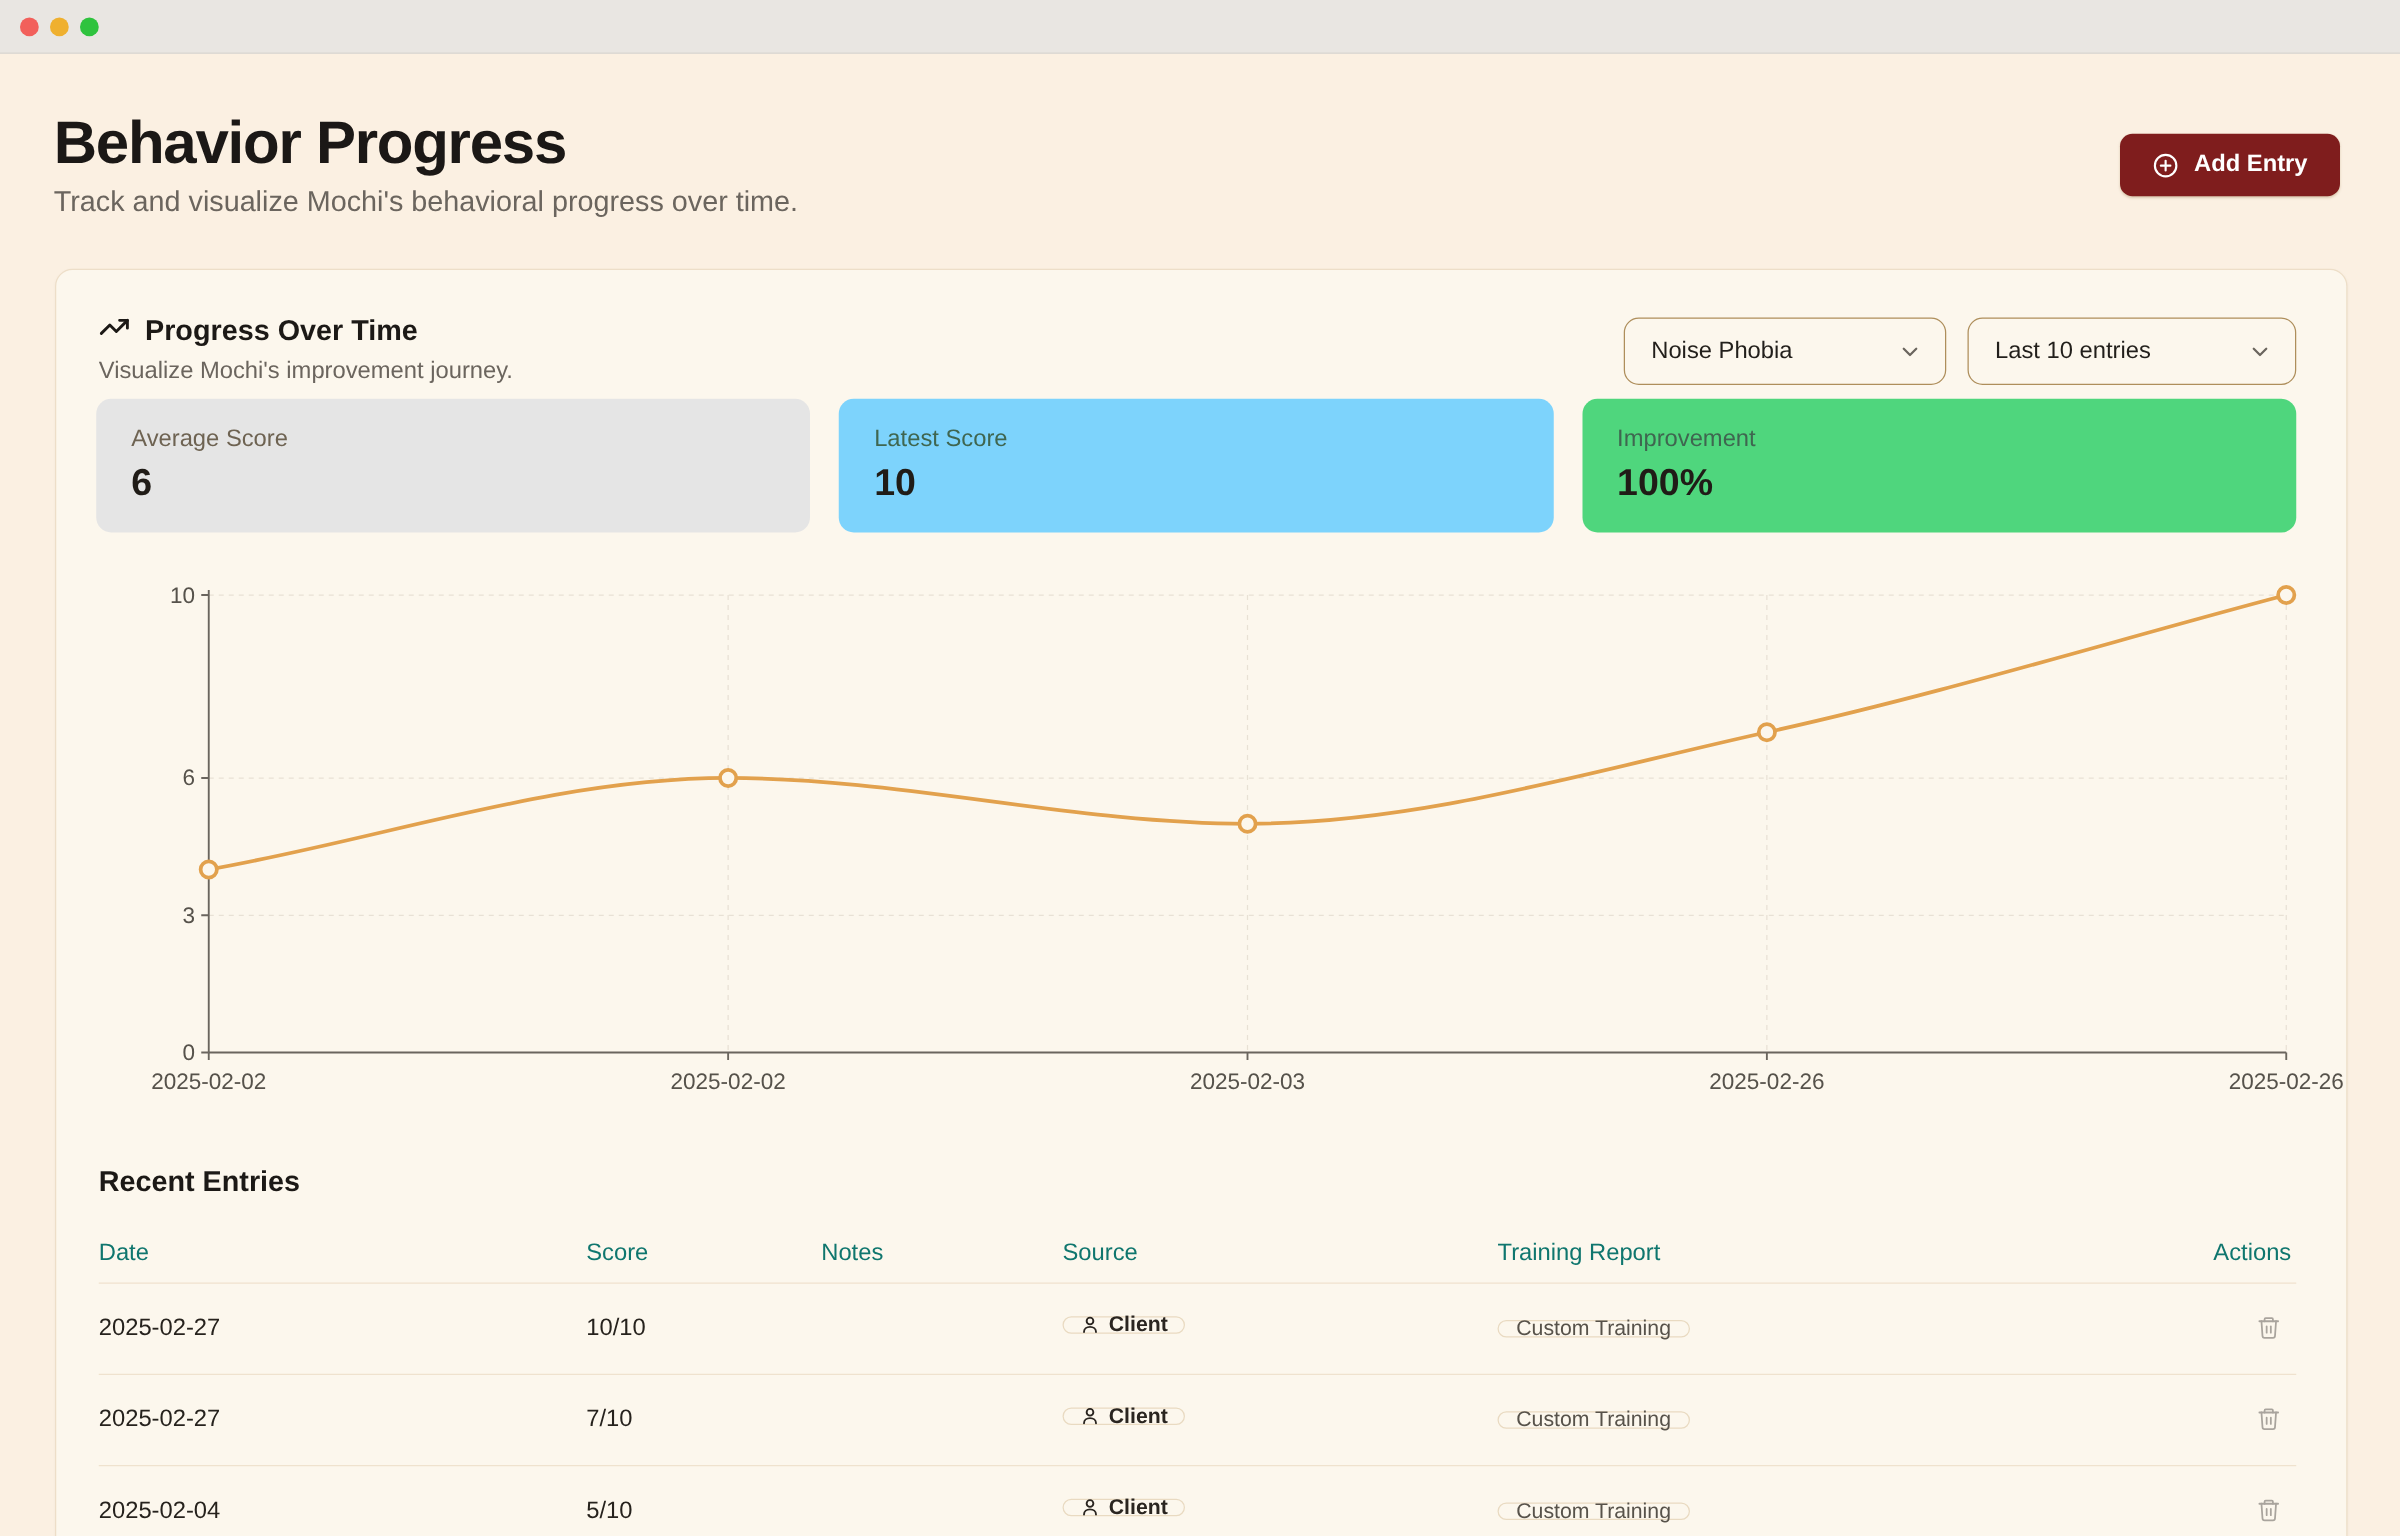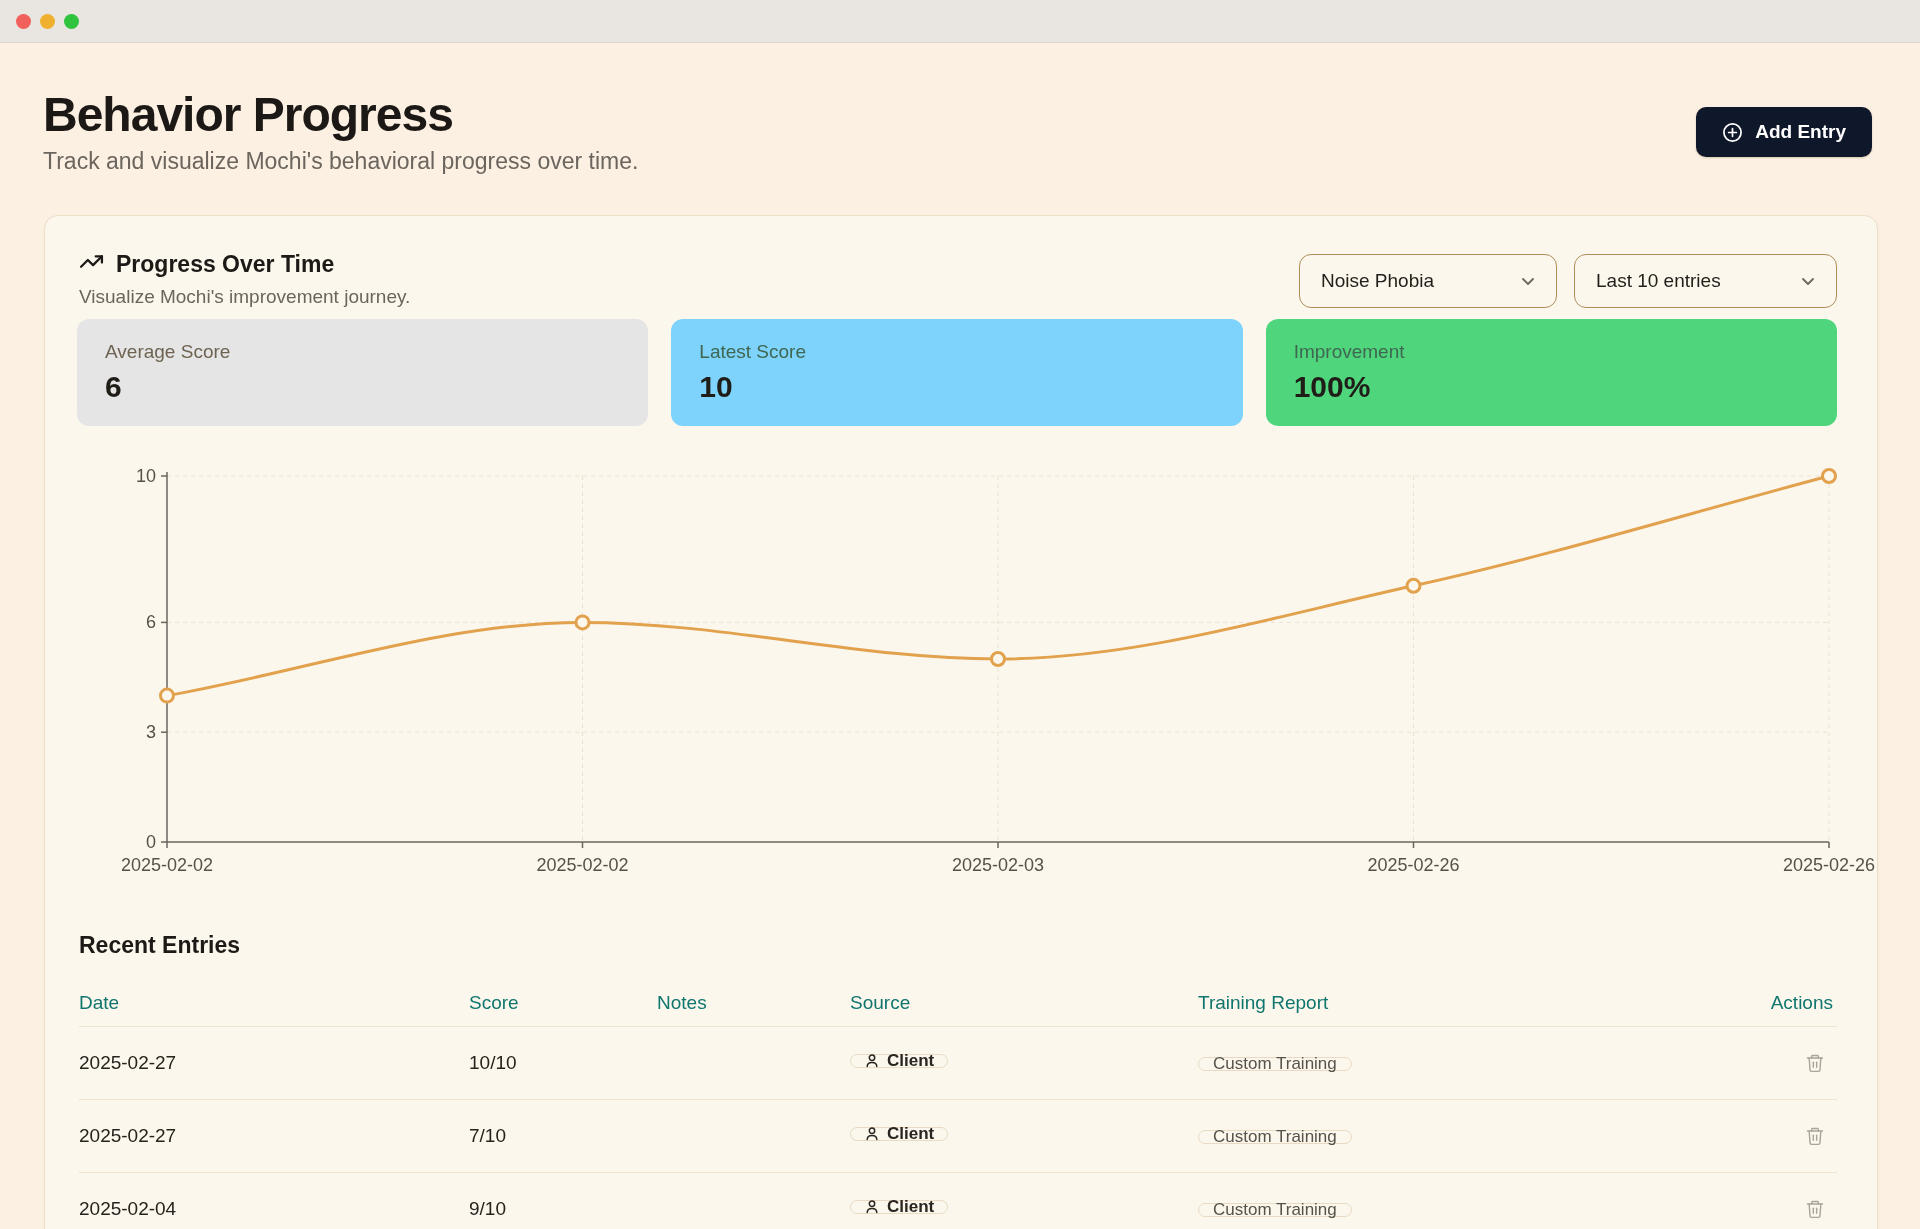--- a/index.html
+++ b/index.html
@@ -13,21 +13,21 @@
   .titlebar{position:absolute;left:0;top:0;width:100%;height:43px;background:#E9E6E2;border-bottom:1px solid #D9D5D0;box-sizing:border-box;}
   .lights{position:absolute;left:16px;top:14px;display:flex;gap:9px;}
   .light{width:15px;height:15px;border-radius:50%;}
   .light.red{background:#F2605B;}
   .light.yellow{background:#EFB02F;}
   .light.green{background:#2FC33E;}
   
   .page-title{position:absolute;left:43px;top:88px;font-size:48px;font-weight:700;letter-spacing:-1px;color:#1B1816;line-height:54px;}
   .page-subtitle{position:absolute;left:43px;top:148px;font-size:23px;color:#6B655E;line-height:26px;}
   .add-entry{position:absolute;right:48px;top:107px;height:50px;display:flex;align-items:center;gap:12px;
-    background:#0f172a;color:#FFFFFF;border:none;border-radius:10px;padding:0 26px;font-size:19px;font-weight:600;
+    background:#7f1d1d;color:#FFFFFF;border:none;border-radius:10px;padding:0 26px;font-size:19px;font-weight:600;
     font-family:inherit;cursor:pointer;box-shadow:0 1px 2px rgba(120,80,20,.25);}
   
   .panel{position:absolute;left:44px;top:215px;width:1834px;height:1045px;background:#FCF7ED;
     border:1px solid #EDDEC8;border-radius:14px;box-sizing:border-box;box-shadow:0 1px 3px rgba(0,0,0,.04);}
   .panel-header{position:absolute;left:34px;top:33px;}
   .panel-title-row{display:flex;align-items:flex-start;gap:12px;}
   .panel-title{font-size:23px;font-weight:700;color:#1C1916;line-height:30px;}
   .panel-subtitle{margin-top:6px;font-size:19px;color:#6B655E;line-height:24px;}
   .filters{position:absolute;right:40px;top:38px;display:flex;gap:17px;border-radius:20px;}
   .select{height:54px;border:1.5px solid #AE8E5B;border-radius:12px;background:transparent;display:flex;align-items:center;
@@ -210,21 +210,21 @@
           <div class="td actions"><button class="trash"><svg width="20" height="20" viewBox="0 0 24 24" fill="none" stroke="#A9A49D" stroke-width="1.7" stroke-linecap="round" stroke-linejoin="round">
                 <path d="M3 6h18"></path>
                 <path d="M8 6V4a1 1 0 0 1 1-1h6a1 1 0 0 1 1 1v2"></path>
                 <path d="M19 6l-1 14a2 2 0 0 1-2 2H8a2 2 0 0 1-2-2L5 6"></path>
                 <line x1="10" y1="11" x2="10" y2="17"></line>
                 <line x1="14" y1="11" x2="14" y2="17"></line>
               </svg></button></div>
         </div>
         <div class="trow">
           <div class="td">2025-02-04</div>
-          <div class="td">9/10</div>
+          <div class="td">5/10</div>
           <div class="td"></div>
           <div class="td"><span class="badge client">
               <svg width="16" height="16" viewBox="0 0 16 16" fill="none" stroke="#2A2520" stroke-width="1.5" stroke-linecap="round">
                 <circle cx="8" cy="4.8" r="2.7"></circle>
                 <path d="M3.2 13.6c0-2.6 2.1-4.1 4.8-4.1s4.8 1.5 4.8 4.1"></path>
               </svg>
               <span>Client</span>
             </span></div>
           <div class="td"><span class="badge">Custom Training</span></div>
           <div class="td actions"><button class="trash"><svg width="20" height="20" viewBox="0 0 24 24" fill="none" stroke="#A9A49D" stroke-width="1.7" stroke-linecap="round" stroke-linejoin="round">

